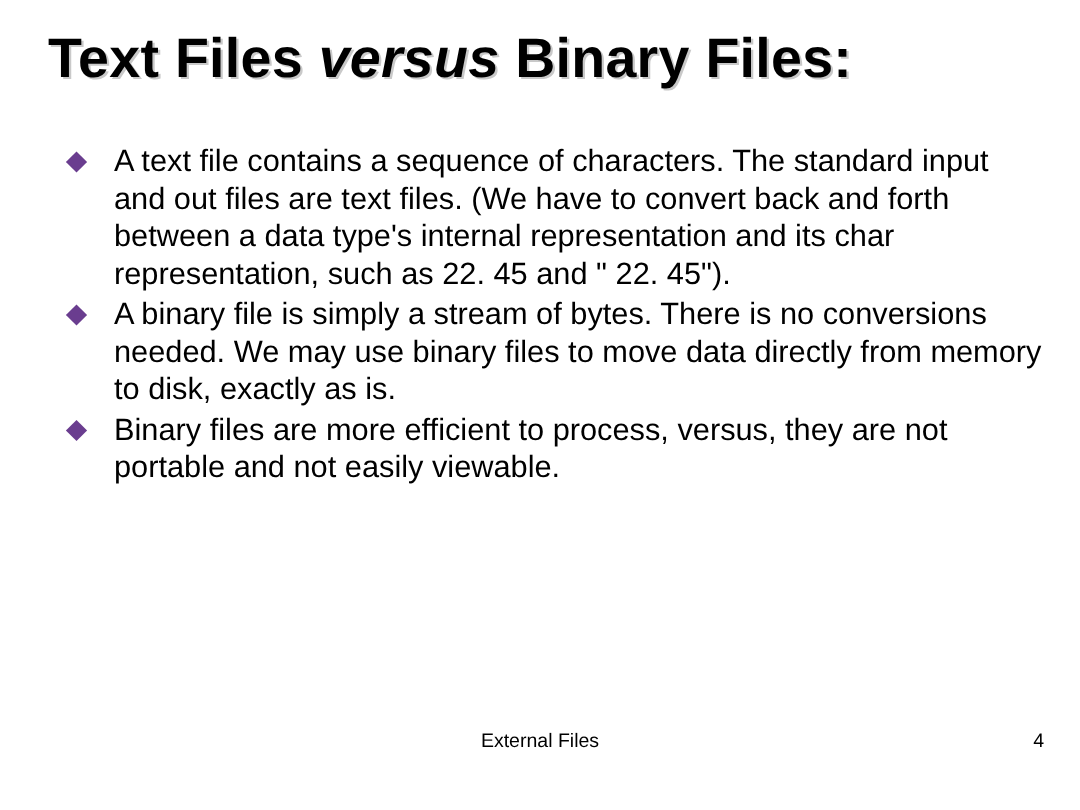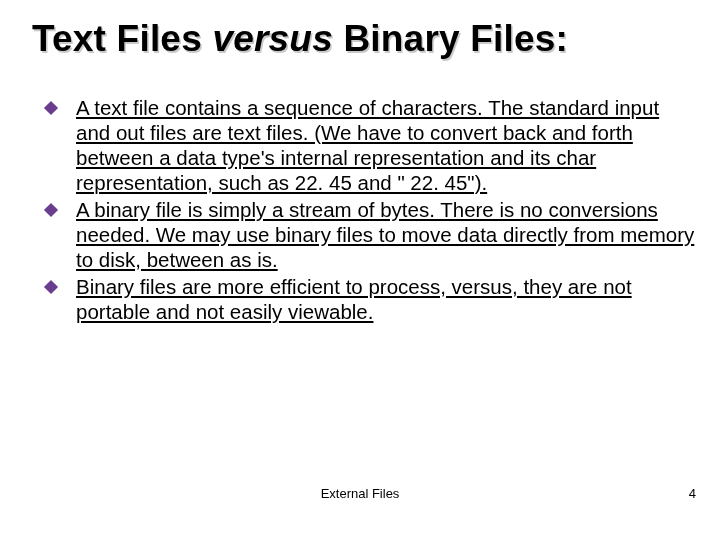--- a/index.html
+++ b/index.html
@@ -29,21 +29,20 @@
     list-style: none;
     padding-left: 44px;
   }
   .bullets li {
     position: relative;
     font-size: 20.5px;
     color: #000;
     line-height: 1.22;
     margin-bottom: 2px;
     font-family: Verdana, Geneva, sans-serif;
-    text-decoration: underline;
   }
   .bullets li::before {
     content: "";
     position: absolute;
     left: -30px;
     top: 8px;
     width: 10px;
     height: 10px;
     background: #6a3d8f;
     transform: rotate(45deg);
@@ -70,21 +69,21 @@
 </head>
 <body>
 
 <div class="slide">
   <h1 class="title">
     <span>Text Files </span><span class="italic">versus</span><span> Binary Files:</span>
   </h1>
 
   <ul class="bullets">
     <li> A text file contains a sequence of characters. The standard input and out files are text files. (We have to convert back and forth between a data type's internal representation and its char representation, such as 22. 45 and " 22. 45").</li>
-    <li> A binary file is simply a stream of bytes. There is no conversions needed. We may use binary files to move data directly from memory to disk, between as is.</li>
+    <li> A binary file is simply a stream of bytes. There is no conversions needed. We may use binary files to move data directly from memory to disk, exactly as is.</li>
     <li> Binary files are more efficient to process, versus, they are not portable and not easily viewable.</li>
   </ul>
 
   <div class="footer">
     <span class="footer-center">External Files</span>
     <span class="footer-right">4</span>
   </div>
 </div>
 
 </body></html>

